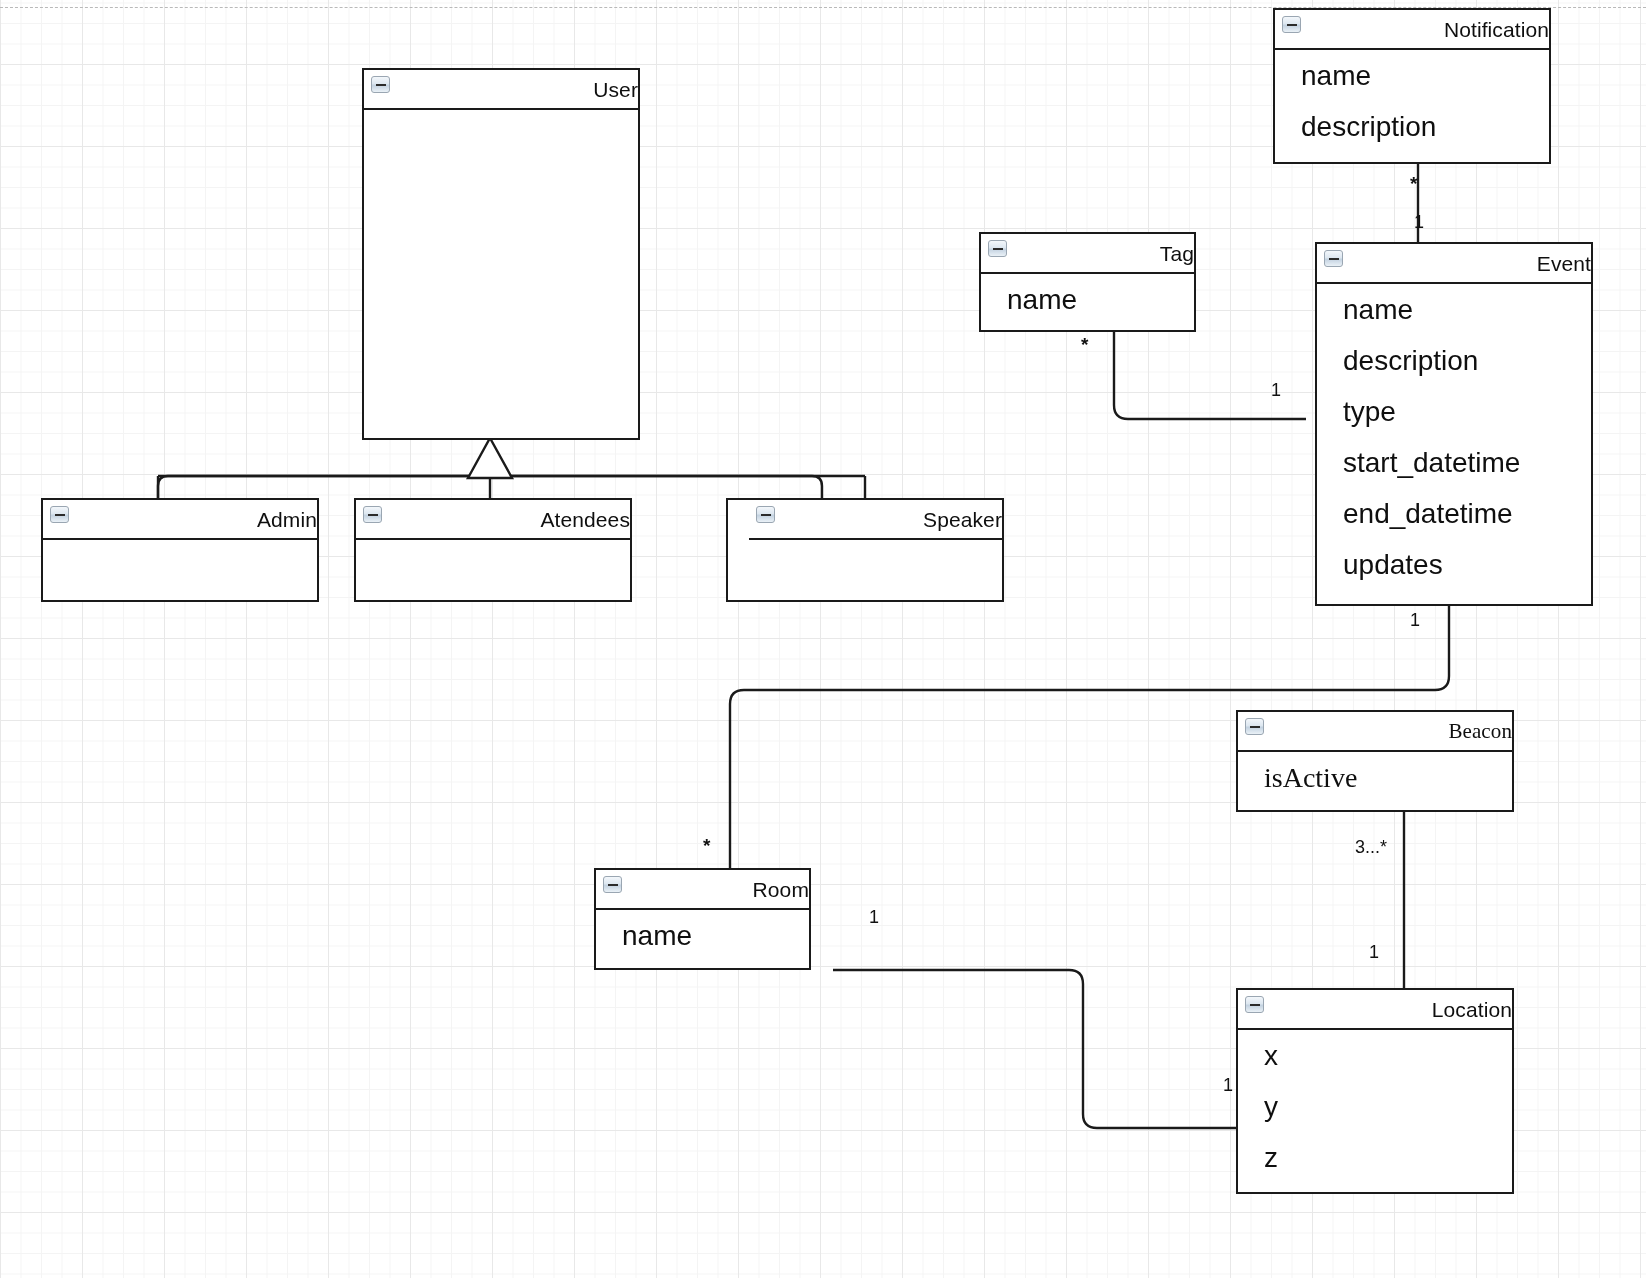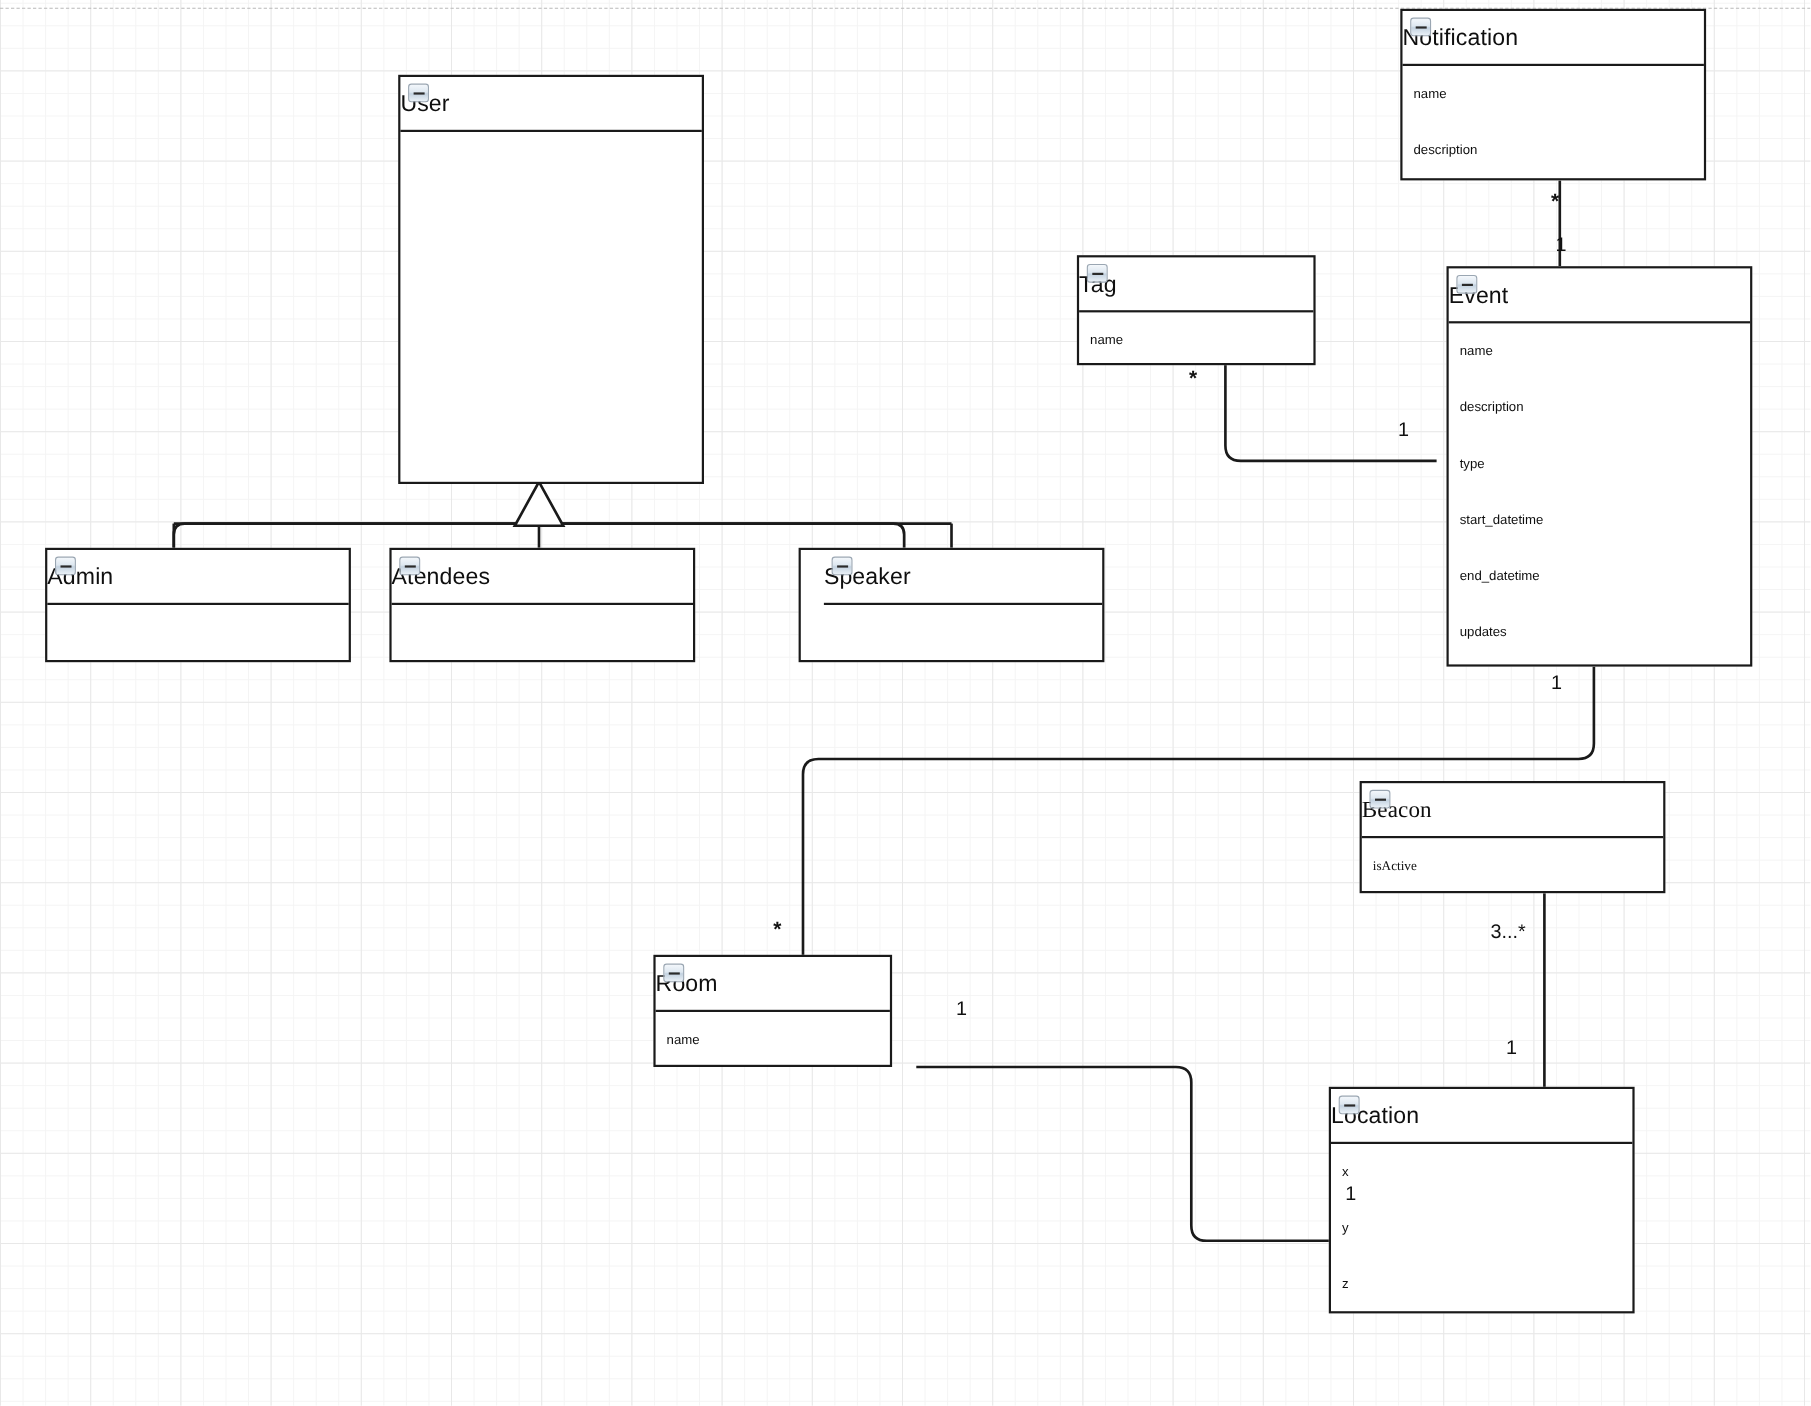--- a/index.html
+++ b/index.html
@@ -53,25 +53,25 @@
   .uml-class {
     position: absolute;
     box-sizing: border-box;
     background: #ffffff;
     border: 2px solid #1a1a1a;
     z-index: 5;
   }
   .uml-header {
     position: relative;
     box-sizing: border-box;
-    height: 50px;
+    height: 40px;
     border-bottom: 2px solid #1a1a1a;
     display: flex;
     align-items: center;
-    justify-content: flex-start;
+    justify-content: flex-end;
   }
   .uml-title {
     font-size: 21px;
     color: #0f0f0f;
     line-height: 1;
     letter-spacing: 0.1px;
   }
   
   .collapse-icon {
     position: absolute;
@@ -92,23 +92,23 @@
     display: block;
     width: 10px;
     height: 2px;
     background: #2b2b2b;
   }
   .uml-attrs {
     box-sizing: border-box;
     padding: 0;
   }
   .uml-attr {
-    font-size: 12px;
+    font-size: 28px;
     color: #0f0f0f;
-    padding-left: 10px;
+    padding-left: 26px;
     line-height: 51px;
     height: 51px;
     white-space: nowrap;
     overflow: hidden;
   }
   .uml-attrs.empty {
     
   }
   
   .mult {
@@ -252,21 +252,21 @@
   <div class="uml-class" style="left:594px; top:868px; width:217px; height:102px;">
     <div class="uml-header">
       <span class="collapse-icon"></span>
       <span class="uml-title">Room</span>
     </div>
     <div class="uml-attrs">
       <div class="uml-attr">name</div>
     </div>
   </div>
 
-  <div class="uml-class" style="left:1208px; top:988px; width:278px; height:206px;">
+  <div class="uml-class" style="left:1236px; top:988px; width:278px; height:206px;">
     <div class="uml-header">
       <span class="collapse-icon"></span>
       <span class="uml-title">Location</span>
     </div>
     <div class="uml-attrs">
       <div class="uml-attr">x</div>
       <div class="uml-attr">y</div>
       <div class="uml-attr">z</div>
     </div>
   </div>

